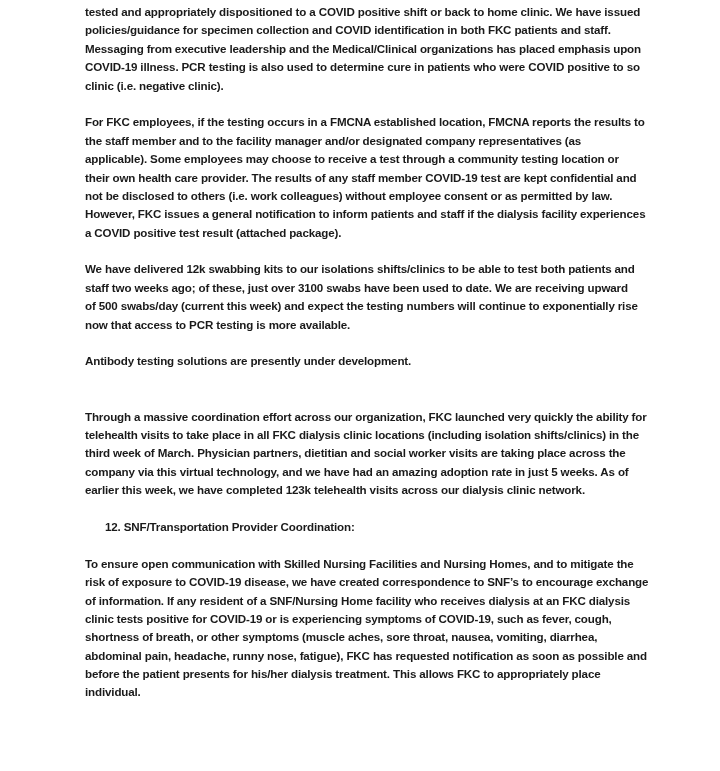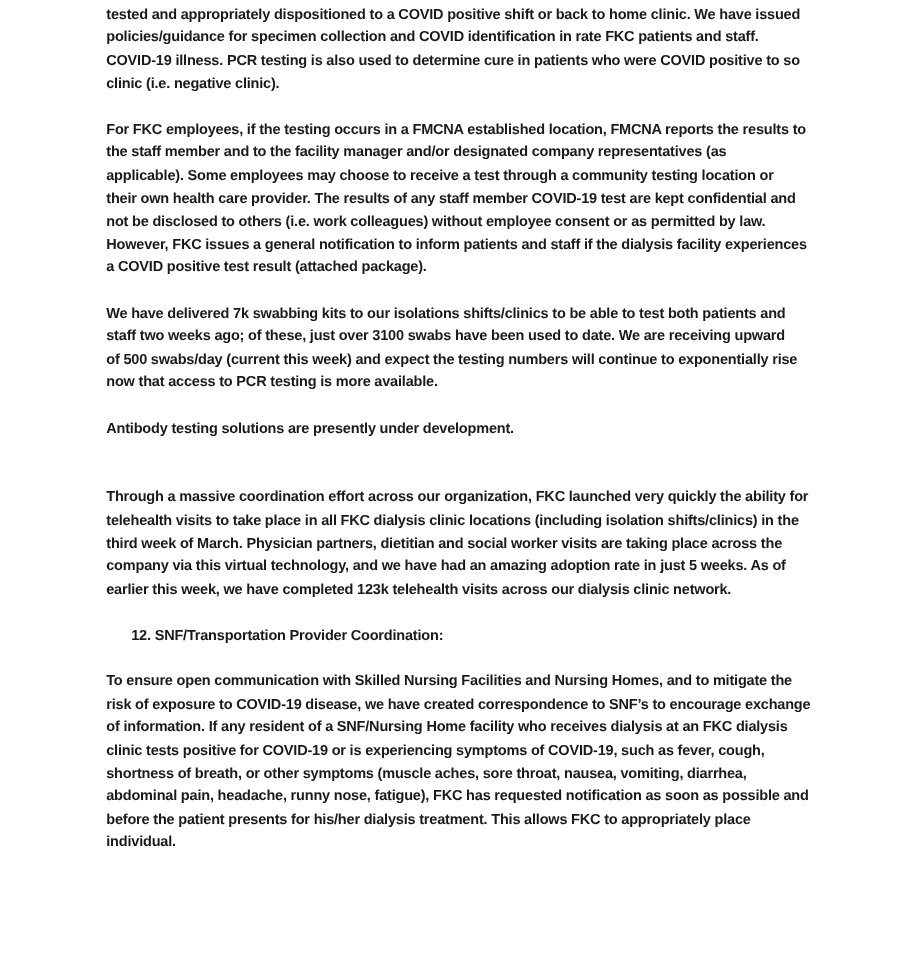--- a/index.html
+++ b/index.html
@@ -14,39 +14,40 @@
   .gap { height: 18.4px; }
   .heading { font-weight: bold; padding-left: 20px; }
 </style>
 </head>
 <body>
 
 <div class="page">
 
   <div>
     <div class="line">tested and appropriately dispositioned to a COVID positive shift or back to home clinic.  We have issued</div>
-    <div class="line">policies/guidance for specimen collection and COVID identification in rate FKC patients and staff.</div>
+    <div class="line">policies/guidance for specimen collection and COVID identification in both FKC patients and staff.</div>
+    <div class="line">Messaging from executive leadership and the Medical/Clinical organizations has placed emphasis upon</div>
     <div class="line">COVID-19 illness.  PCR testing is also used to determine cure in patients who were COVID positive to so</div>
     <div class="line">clinic (i.e. negative clinic).</div>
   </div>
   <div class="gap"></div>
 
   <div>
     <div class="line">For FKC employees, if the testing occurs in a FMCNA established location, FMCNA reports the results to</div>
     <div class="line">the staff member and to the facility manager and/or designated company representatives (as</div>
     <div class="line">applicable).  Some employees may choose to receive a test through a community testing location or</div>
     <div class="line">their own health care provider.  The results of any staff member COVID-19 test are kept confidential and</div>
     <div class="line">not be disclosed to others (i.e. work colleagues) without employee consent or as permitted by law.</div>
     <div class="line">However, FKC issues a general notification to inform patients and staff if the dialysis facility experiences</div>
     <div class="line">a COVID positive test result (attached package).</div>
   </div>
   <div class="gap"></div>
 
   <div>
-    <div class="line">We have delivered 7k swabbing kits to our isolations shifts/clinics to be able to test both patients and</div>
+    <div class="line">We have delivered 12k swabbing kits to our isolations shifts/clinics to be able to test both patients and</div>
     <div class="line">staff two weeks ago; of these, just over 3100 swabs have been used to date.  We are receiving upward</div>
     <div class="line">of 500 swabs/day (current this week) and expect the testing numbers will continue to exponentially rise</div>
     <div class="line">now that access to PCR testing is more available.</div>
   </div>
   <div class="gap"></div>
 
   <div>
     <div class="line">Antibody testing solutions are presently under development.</div>
   </div>
   <div class="gap"></div>

